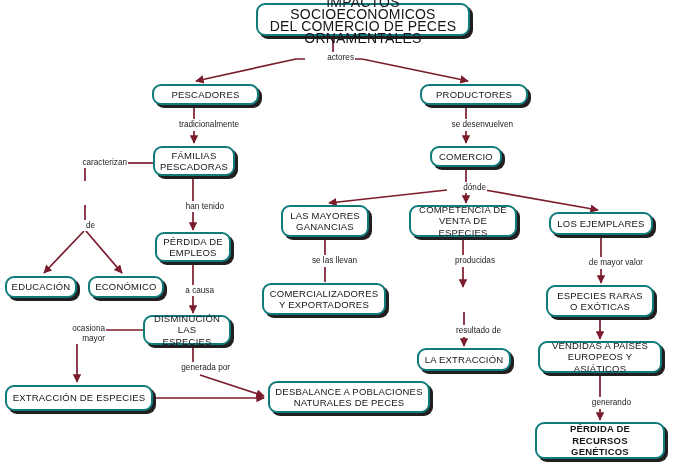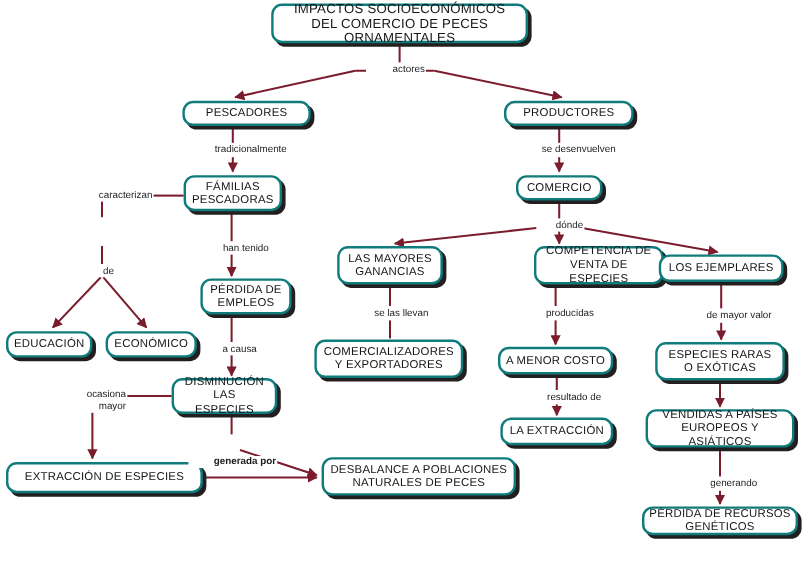--- a/index.html
+++ b/index.html
@@ -20,21 +20,21 @@
     box-shadow:3px 3px 0 0 #231f20;
     display:flex;align-items:center;justify-content:center;
     text-align:center;
     color:#16161a;
     font-size:9.5px;
     line-height:11.5px;
     letter-spacing:.2px;
     padding:1px 4px;
     white-space:pre-line;
   }
-  .node.title{font-size:11px;line-height:12px;}
+  .node.title{font-size:14px;line-height:12px;margin-left:30px;}
   .elabel{
     position:absolute;
     font-size:8.2px;
     line-height:9.6px;
     color:#1c1c20;
     background:#ffffff;
     text-align:right;
     white-space:pre-line;
     padding:0 1px;
   }
@@ -114,54 +114,53 @@
   </svg>
 
   <div class="node title" style="left:226px;top:3px;width:214px;height:33px;">IMPACTOS SOCIOECONÓMICOS
 DEL COMERCIO DE PECES ORNAMENTALES</div>
   <div class="node" style="left:152px;top:84px;width:107px;height:21px;">PESCADORES</div>
   <div class="node" style="left:420px;top:84px;width:108px;height:21px;">PRODUCTORES</div>
   <div class="node" style="left:153px;top:146px;width:82px;height:30px;">FÁMILIAS
 PESCADORAS</div>
   <div class="node" style="left:5px;top:276px;width:72px;height:22px;">EDUCACIÓN</div>
   <div class="node" style="left:88px;top:276px;width:76px;height:22px;">ECONÓMICO</div>
-  <div class="node" style="left:155px;top:232px;width:76px;height:30px;margin-left:12px;">PÉRDIDA DE
+  <div class="node" style="left:155px;top:232px;width:76px;height:30px;">PÉRDIDA DE
 EMPLEOS</div>
   <div class="node" style="left:143px;top:315px;width:88px;height:30px;">DISMINUCIÓN LAS
 ESPECIES</div>
-  <div class="node" style="left:5px;top:385px;width:164px;height:26px;">EXTRACCIÓN DE ESPECIES</div>
+  <div class="node" style="left:5px;top:385px;width:148px;height:26px;">EXTRACCIÓN DE ESPECIES</div>
   <div class="node" style="left:268px;top:381px;width:162px;height:32px;">DESBALANCE A POBLACIONES
 NATURALES DE PECES</div>
   <div class="node" style="left:430px;top:146px;width:72px;height:21px;">COMERCIO</div>
   <div class="node" style="left:281px;top:205px;width:88px;height:32px;">LAS MAYORES
 GANANCIAS</div>
   <div class="node" style="left:262px;top:283px;width:124px;height:32px;">COMERCIALIZADORES
 Y EXPORTADORES</div>
-  <div class="node" style="left:409px;top:205px;width:108px;height:32px;margin-left:36px;">COMPETENCIA DE
+  <div class="node" style="left:409px;top:205px;width:108px;height:32px;">COMPETENCIA DE
 VENTA DE ESPECIES</div>
-  <div class="node" style="left:415px;top:289px;width:96px;height:23px;">A MENOR COSTO</div>
   <div class="node" style="left:417px;top:348px;width:94px;height:23px;">LA EXTRACCIÓN</div>
   <div class="node" style="left:549px;top:212px;width:104px;height:23px;">LOS EJEMPLARES</div>
   <div class="node" style="left:546px;top:285px;width:108px;height:32px;">ESPECIES RARAS
 O EXÓTICAS</div>
   <div class="node" style="left:538px;top:341px;width:124px;height:32px;">VENDIDAS A PAÍSES
 EUROPEOS Y ASIÁTICOS</div>
-  <div class="node" style="left:535px;top:422px;width:130px;height:24px;">PÉRDIDA DE RECURSOS
+  <div class="node" style="left:535px;top:422px;width:130px;height:37px;font-weight:bold;">PÉRDIDA DE RECURSOS
 GENÉTICOS</div>
 
   <div class="elabel" style="left:305px;top:53px;width:48px;">actores</div>
   <div class="elabel" style="left:150px;top:120px;width:88px;">tradicionalmente</div>
   <div class="elabel" style="left:420px;top:120px;width:92px;">se desenvuelven</div>
   <div class="elabel" style="left:58px;top:158px;width:68px;">caracterizan</div>
   <div class="elabel" style="left:163px;top:202px;width:60px;">han tenido</div>
   <div class="elabel" style="left:74px;top:221px;width:20px;">de</div>
   <div class="elabel" style="left:169px;top:286px;width:44px;">a causa</div>
   <div class="elabel" style="left:50px;top:324px;width:54px;">ocasiona
 mayor</div>
-  <div class="elabel" style="left:157px;top:380px;width:72px;font-weight:bold;">generada por</div>
+  <div class="elabel" style="left:157px;top:363px;width:72px;">generada por</div>
   <div class="elabel" style="left:447px;top:183px;width:38px;">dónde</div>
   <div class="elabel" style="left:288px;top:256px;width:68px;">se las llevan</div>
   <div class="elabel" style="left:432px;top:256px;width:62px;">producidas</div>
   <div class="elabel" style="left:430px;top:326px;width:70px;">resultado de</div>
   <div class="elabel" style="left:562px;top:258px;width:80px;">de mayor valor</div>
   <div class="elabel" style="left:572px;top:398px;width:58px;">generando</div>
 
 </div>
 
 </body></html>

